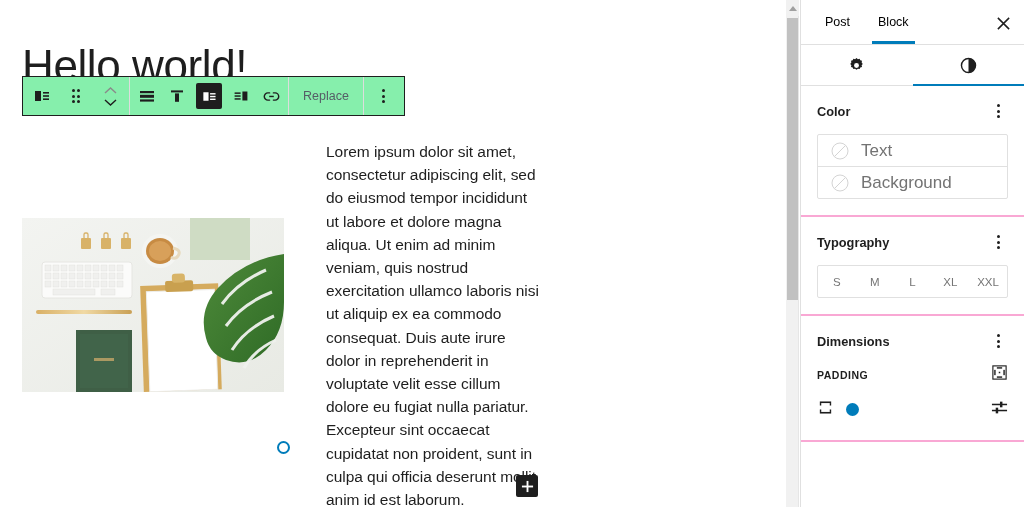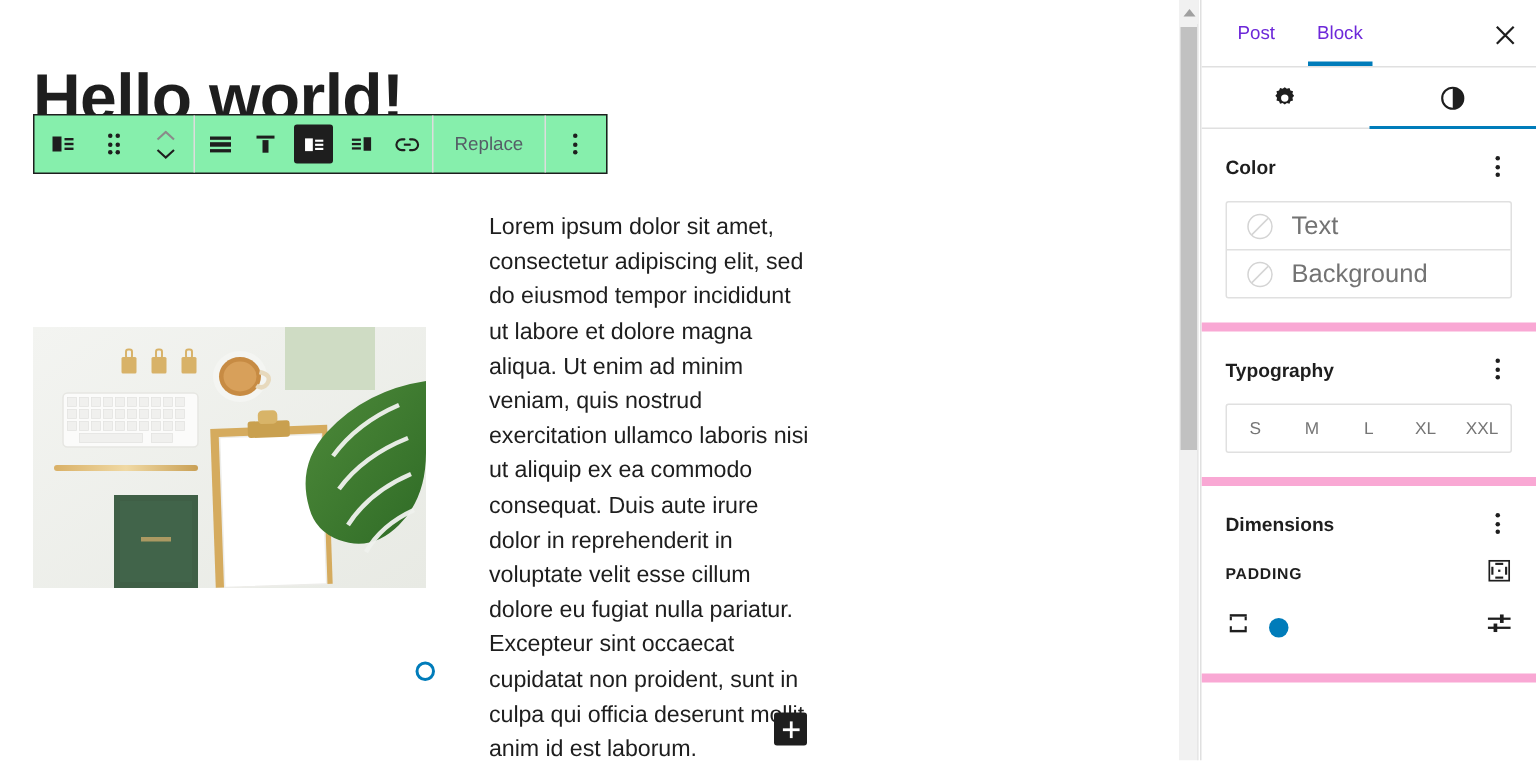--- a/index.html
+++ b/index.html
@@ -17,21 +17,21 @@
     position: absolute; left: 0; top: 0;
     width: 782px; height: 507px;
     background: #fff;
     overflow: hidden;
   }
   #post-title {
     position: absolute;
     left: 22px; top: 42px;
     font-size: 44px;
     line-height: 1.1;
-    font-weight: 700;
+    font-weight: 400;
     color: #1e1e1e;
     letter-spacing: -0.4px;
     white-space: nowrap;
   }
 
   
   #block-toolbar {
     position: absolute;
     left: 22px; top: 76px;
     height: 40px;
@@ -182,21 +182,21 @@
     height: 44px;
     border-bottom: 1px solid #e0e0e0;
     position: relative;
     padding-left: 10px;
   }
   .sb-tab {
     padding: 0 14px;
     height: 44px;
     line-height: 44px;
     font-size: 12.5px;
-    color: #6d28d9;
+    color: #000000;
     cursor: pointer;
     position: relative;
   }
   .sb-tab.active::after {
     content: "";
     position: absolute;
     left: 8px; right: 8px; bottom: 0;
     height: 3px;
     background: #007cba;
   }
@@ -242,21 +242,21 @@
   .sb-ptab.active::after {
     content: "";
     position: absolute;
     left: 0; right: 0; bottom: -1px;
     height: 2px;
     background: #007cba;
   }
 
   .sb-section {
     padding: 14px 16px 16px 16px;
-    border-bottom: 6px solid #f9a8d4;
+    border-bottom: 2px solid #f9a8d4;
   }
   .sb-sec-head {
     display: flex;
     align-items: center;
     justify-content: space-between;
     margin-bottom: 12px;
   }
   .sb-sec-title {
     font-size: 12.8px;
     font-weight: 600;

